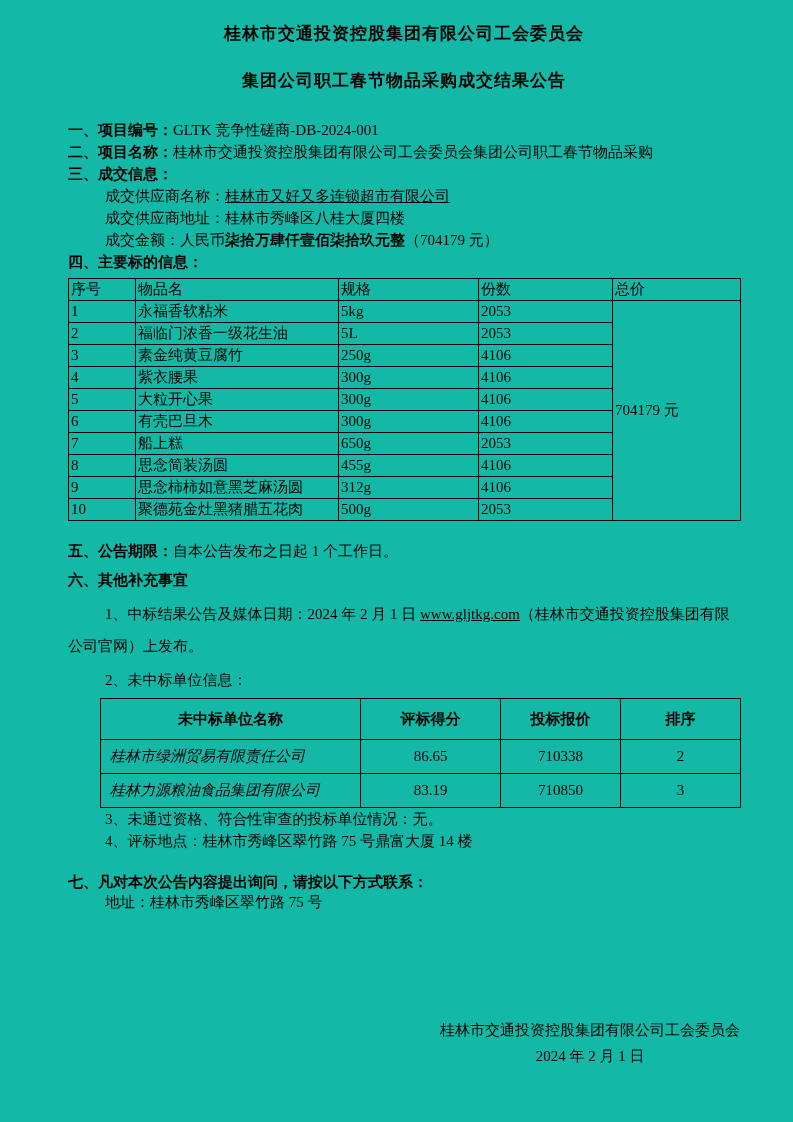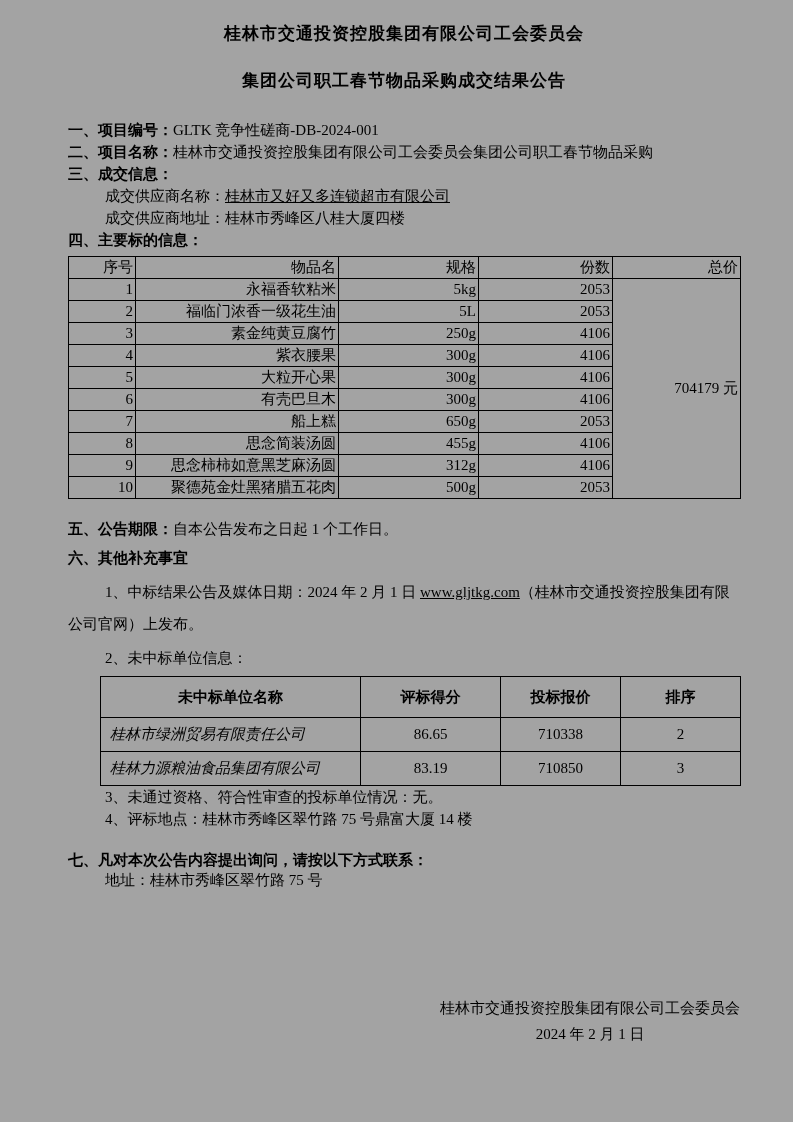--- a/index.html
+++ b/index.html
@@ -1,20 +1,20 @@
 <!DOCTYPE html>
 <html><head>
 <meta charset="utf-8">
 <style>
   * { box-sizing: border-box; }
   html, body { margin: 0; padding: 0; background: #ffffff; }
   .page {
     width: 793px;
     height: 1122px;
-    background: #a3a3a3;
+    background: #14b8a6;
     color: #000000;
     font-family: "Liberation Serif", "DejaVu Serif", serif;
     font-size: 15px;
     padding: 12px 53px 0 68px;
     overflow: hidden;
     position: relative;
   }
   .title1 {
     font-size: 17px;
     font-weight: bold;
@@ -37,21 +37,21 @@
   a.doc-link { color: #000000; text-decoration: underline; cursor: pointer; }
 
   table.items {
     border-collapse: collapse;
     table-layout: fixed;
     width: 672px;
     margin-top: 5px;
   }
   table.items th, table.items td {
     border: 1px solid #000000;
-    text-align: right;
+    text-align: left;
     vertical-align: middle;
     height: 22px;
     padding: 0 2px;
     font-size: 15px;
     font-weight: normal;
     overflow: hidden;
     white-space: nowrap;
   }
   table.items th { font-weight: normal; }
 
@@ -119,20 +119,23 @@
     </div>
 
     <div class="line indent">
       <span>成交供应商名称：</span><span class="u">桂林市又好又多连锁超市有限公司</span>
     </div>
 
     <div class="line indent">
       <span>成交供应商地址：</span><span>桂林市秀峰区八桂大厦四楼</span>
     </div>
 
+    <div class="line indent">
+      <span>成交金额：</span><span>人民币</span><span class="b">柒拾万肆仟壹佰柒拾玖元整</span><span>（704179 元）</span>
+    </div>
 
     <div class="line">
       <span class="b">四、主要标的信息：</span>
     </div>
 
     <table class="items">
       <colgroup>
         <col style="width:67px">
           <col style="width:203px">
           <col style="width:140px">

